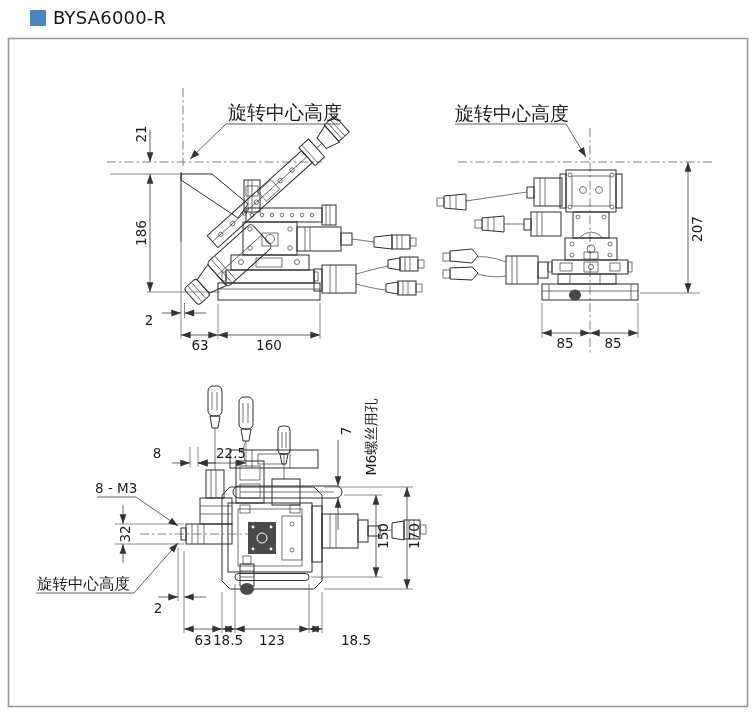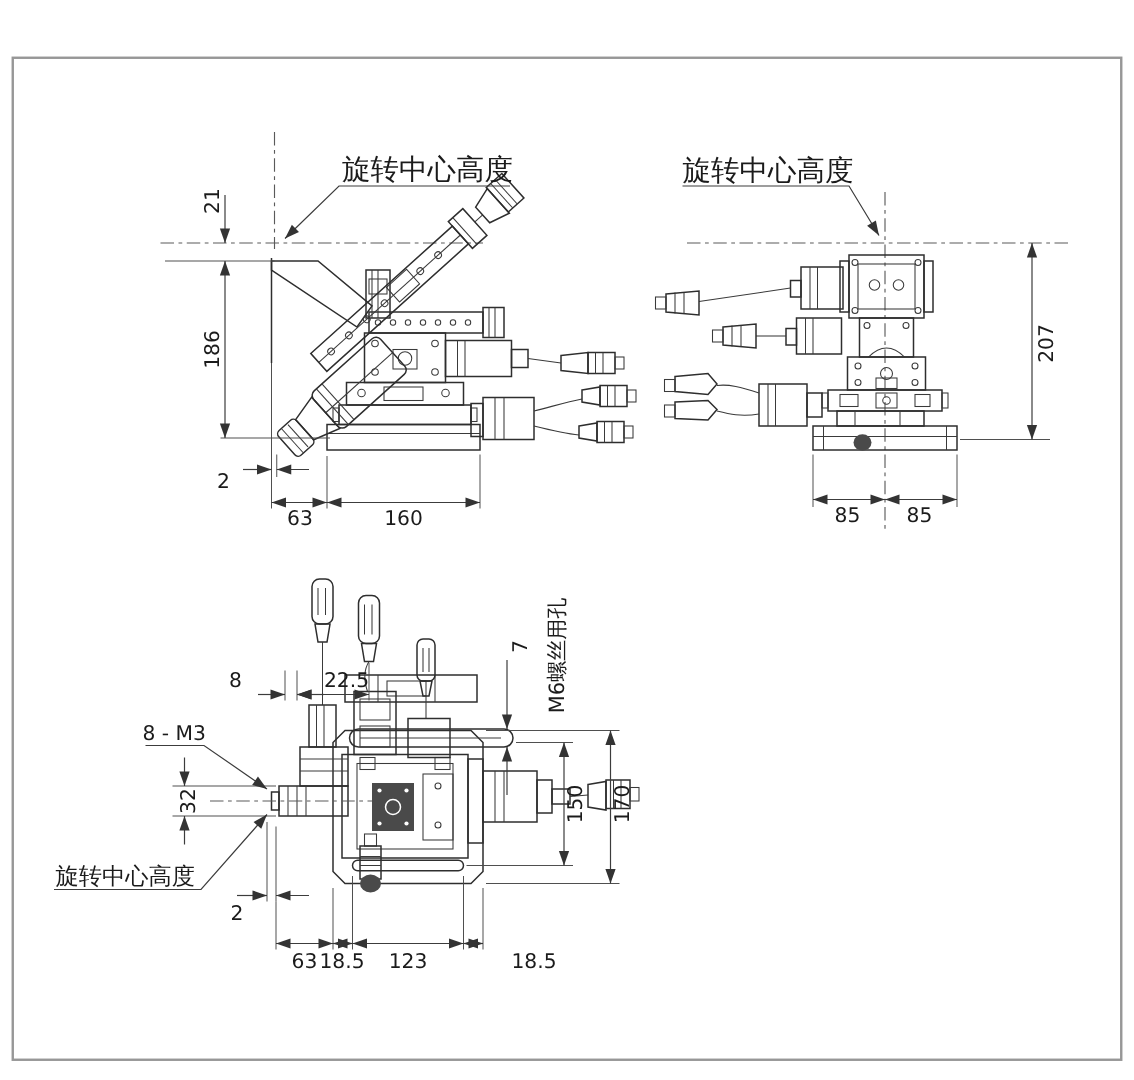--- a/index.html
+++ b/index.html
@@ -18,20 +18,24 @@
   svg .lbl{font-size:19px;}
   svg .lbl2{font-size:15.5px;}
   svg .lbl3{font-size:13.5px;}
   svg .lbl4{font-size:14px;}
   svg .darkfill{fill:#4a4a4a;stroke:none;}
 </style>
 </head>
 <body>
 
 <div class="page">
+  <div class="titlebar">
+    <span class="sq"></span>
+    <span class="ttl">BYSA6000-R</span>
+  </div>
 
   <svg width="756" height="720" viewBox="0 0 756 720">
     <defs>
       <marker id="arw" viewBox="0 0 10 8" refX="9.4" refY="4" markerWidth="11" markerHeight="8.8" markerUnits="userSpaceOnUse" orient="auto-start-reverse">
         <path d="M0.6 0.9 L9.4 4 L0.6 7.1 Z" fill="#333"></path>
       </marker>
     </defs>
 
     <rect x="8.5" y="38.5" width="739" height="668" fill="#ffffff" stroke="#979797" stroke-width="1.6"></rect>
 

